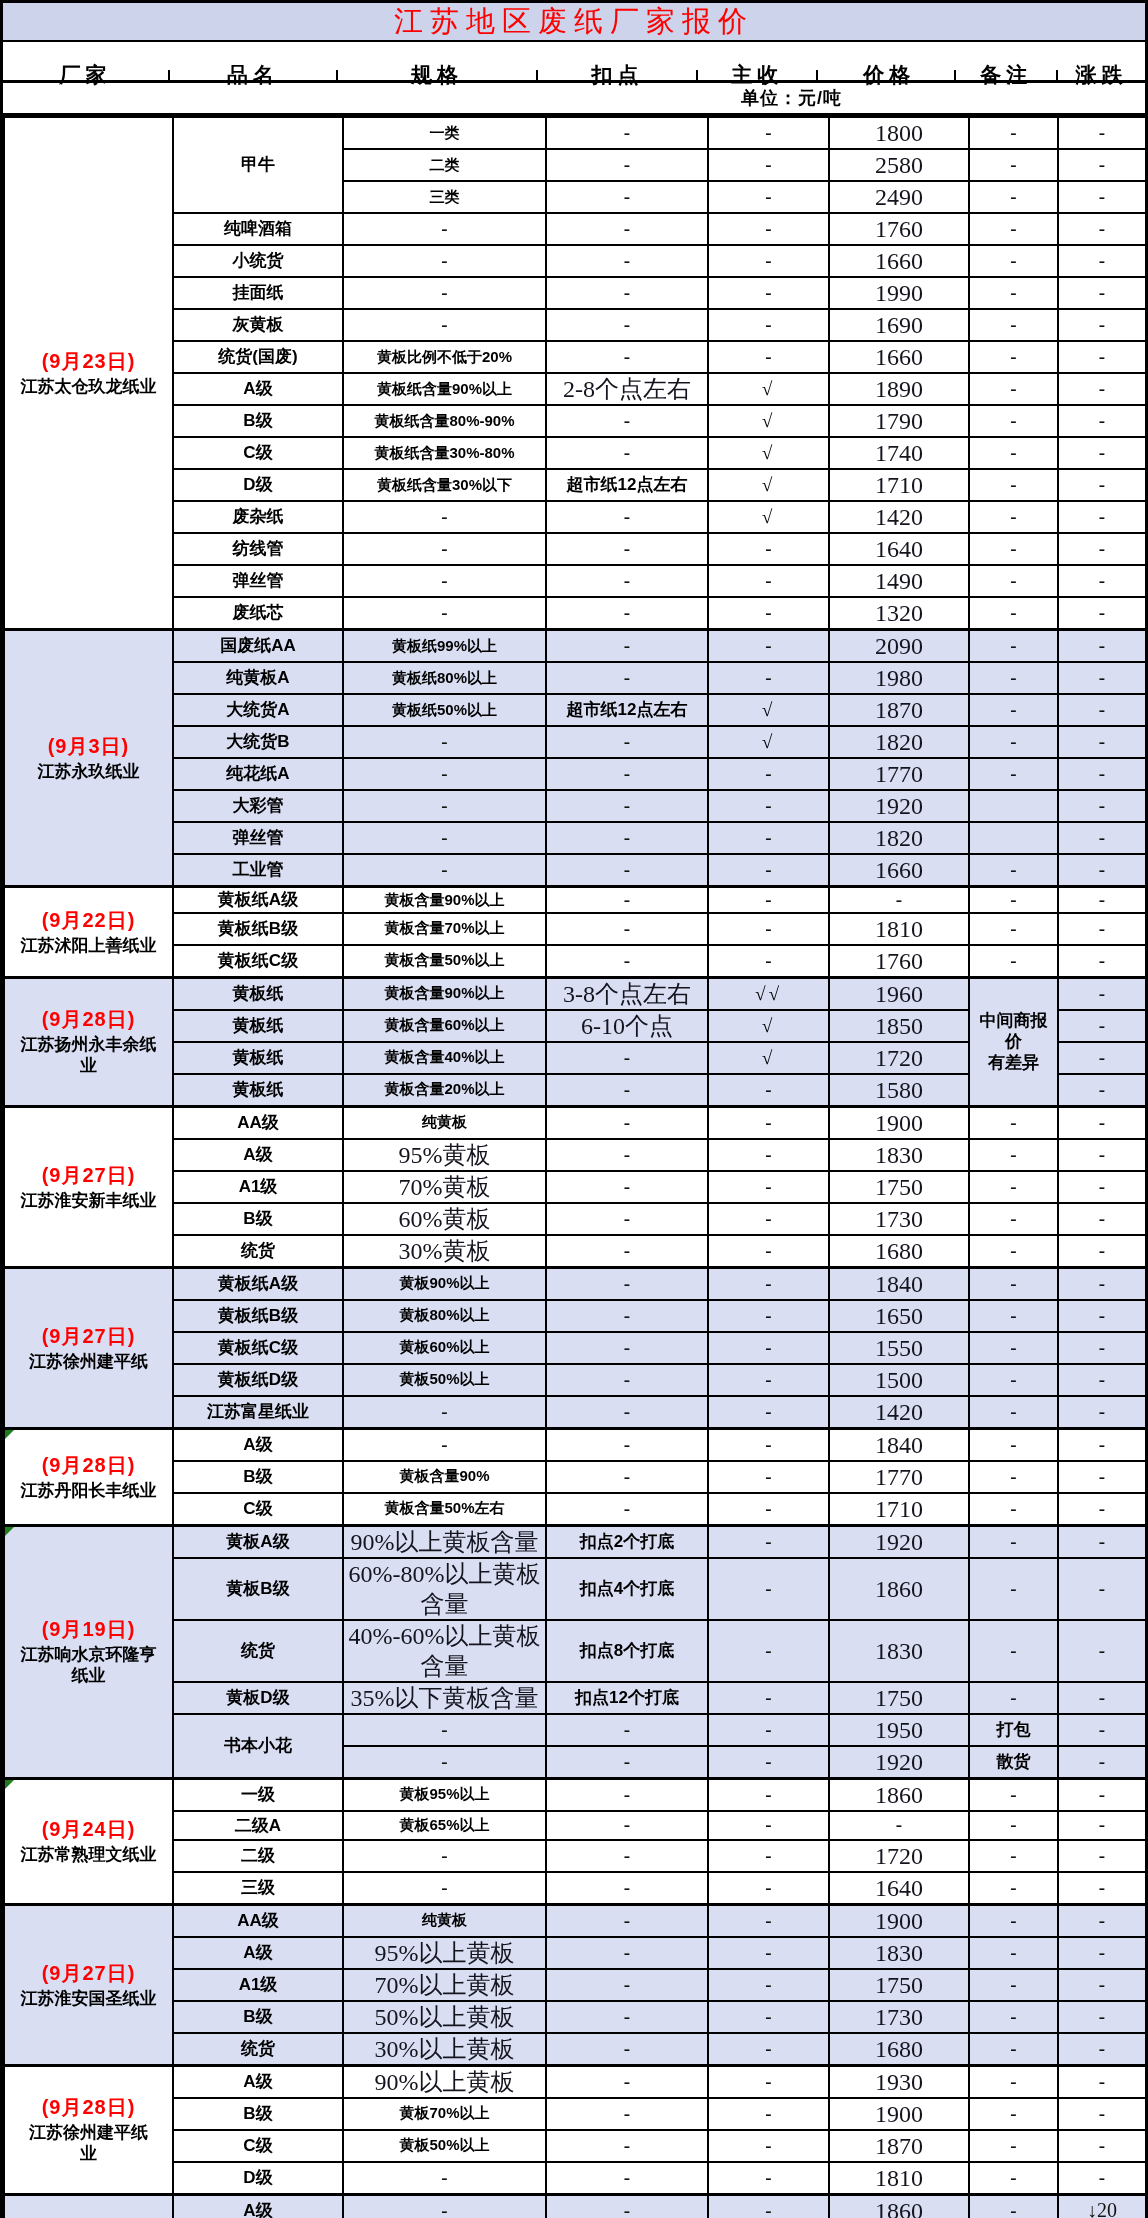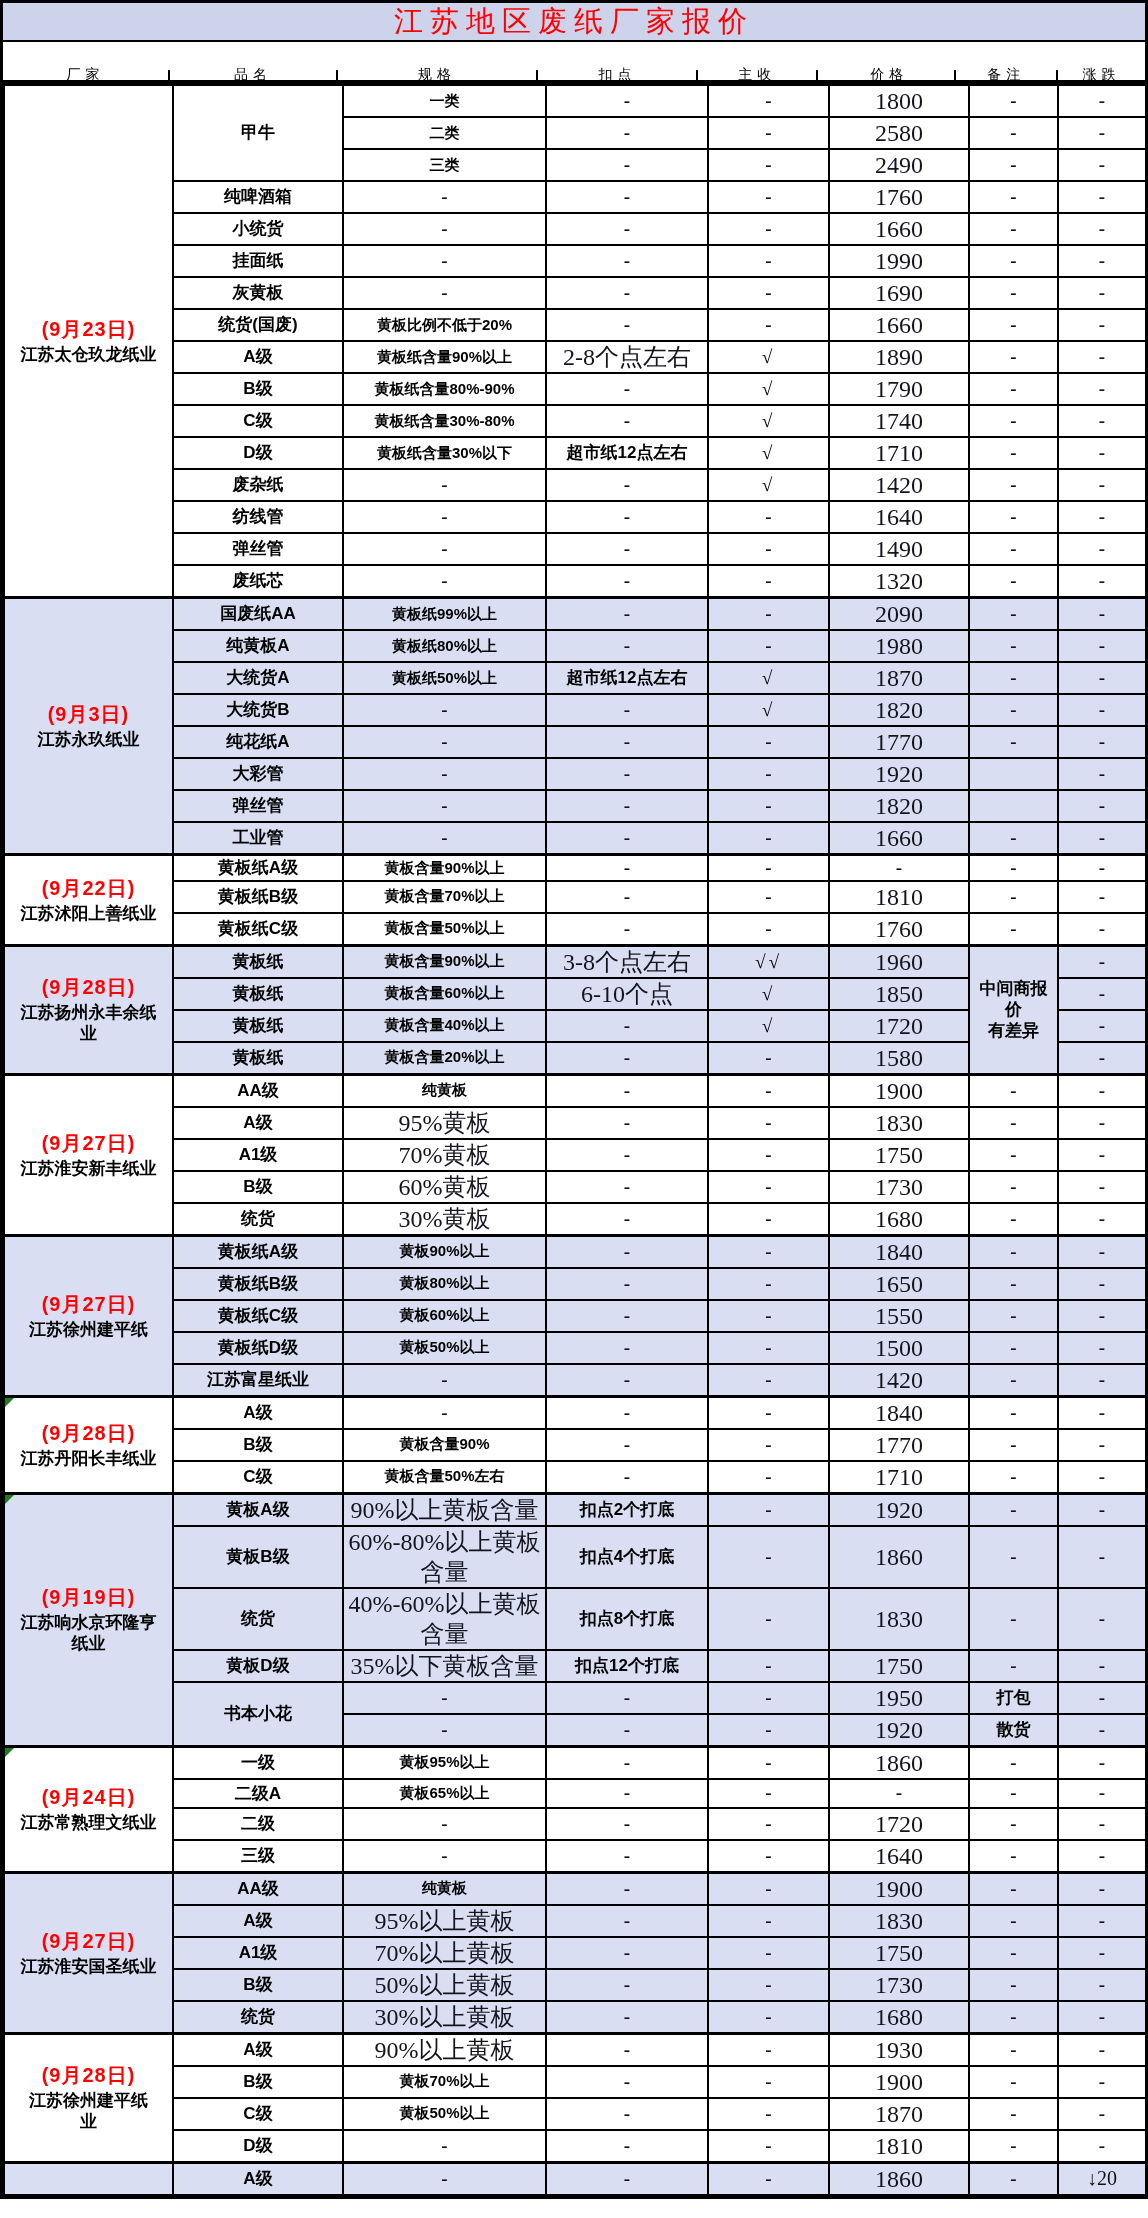--- a/index.html
+++ b/index.html
@@ -14,21 +14,21 @@
 
   .title-bar{
     height:37px; background:var(--lav); border-bottom:2px solid var(--bd);
     display:flex; align-items:center; justify-content:center;
     color:var(--red); font-size:29px; font-weight:normal; letter-spacing:7px;
   }
   .header-row{display:flex; height:38px; border-bottom:3px solid var(--bd); background:#fff;}
   .header-cell{
     box-sizing:border-box; border-right:2px solid var(--bd);
     display:flex; align-items:center; justify-content:center;
-    font-size:14px; font-weight:normal; letter-spacing:5px;margin-top:28px;
+    font-size:21px; font-weight:bold; letter-spacing:5px;margin-top:28px;
   }
   .header-cell:last-child{border-right:none;}
 
   .unit-row{
     height:30px; border-bottom:2px solid var(--bd); background:#fff;
     display:flex; align-items:center; font-size:18px; font-weight:bold;
   }
   .unit-row span{margin-left:738px; letter-spacing:1px;}
 
   table.grid{border-collapse:collapse; table-layout:fixed; width:1142px;}
@@ -66,20 +66,23 @@
   <div class="header-row" id="header-row">
       <div class="header-cell" style="width: 169px;">厂家</div>
       <div class="header-cell" style="width: 170px;">品名</div>
       <div class="header-cell" style="width: 203px;">规格</div>
       <div class="header-cell" style="width: 162px;">扣点</div>
       <div class="header-cell" style="width: 121px;">主收</div>
       <div class="header-cell" style="width: 140px; padding-left: 6px;">价格</div>
       <div class="header-cell" style="width: 103px;">备注</div>
       <div class="header-cell" style="width: 88px;">涨跌</div>
     </div>
+  <div class="unit-row">
+    <span>单位：元/吨</span>
+  </div>
   <table class="grid">
     <colgroup>
       <col class="c-factory">
         <col class="c-name">
         <col class="c-spec">
         <col class="c-deduct">
       <col class="c-main">
         <col class="c-price">
         <col class="c-remark">
         <col class="c-change">

